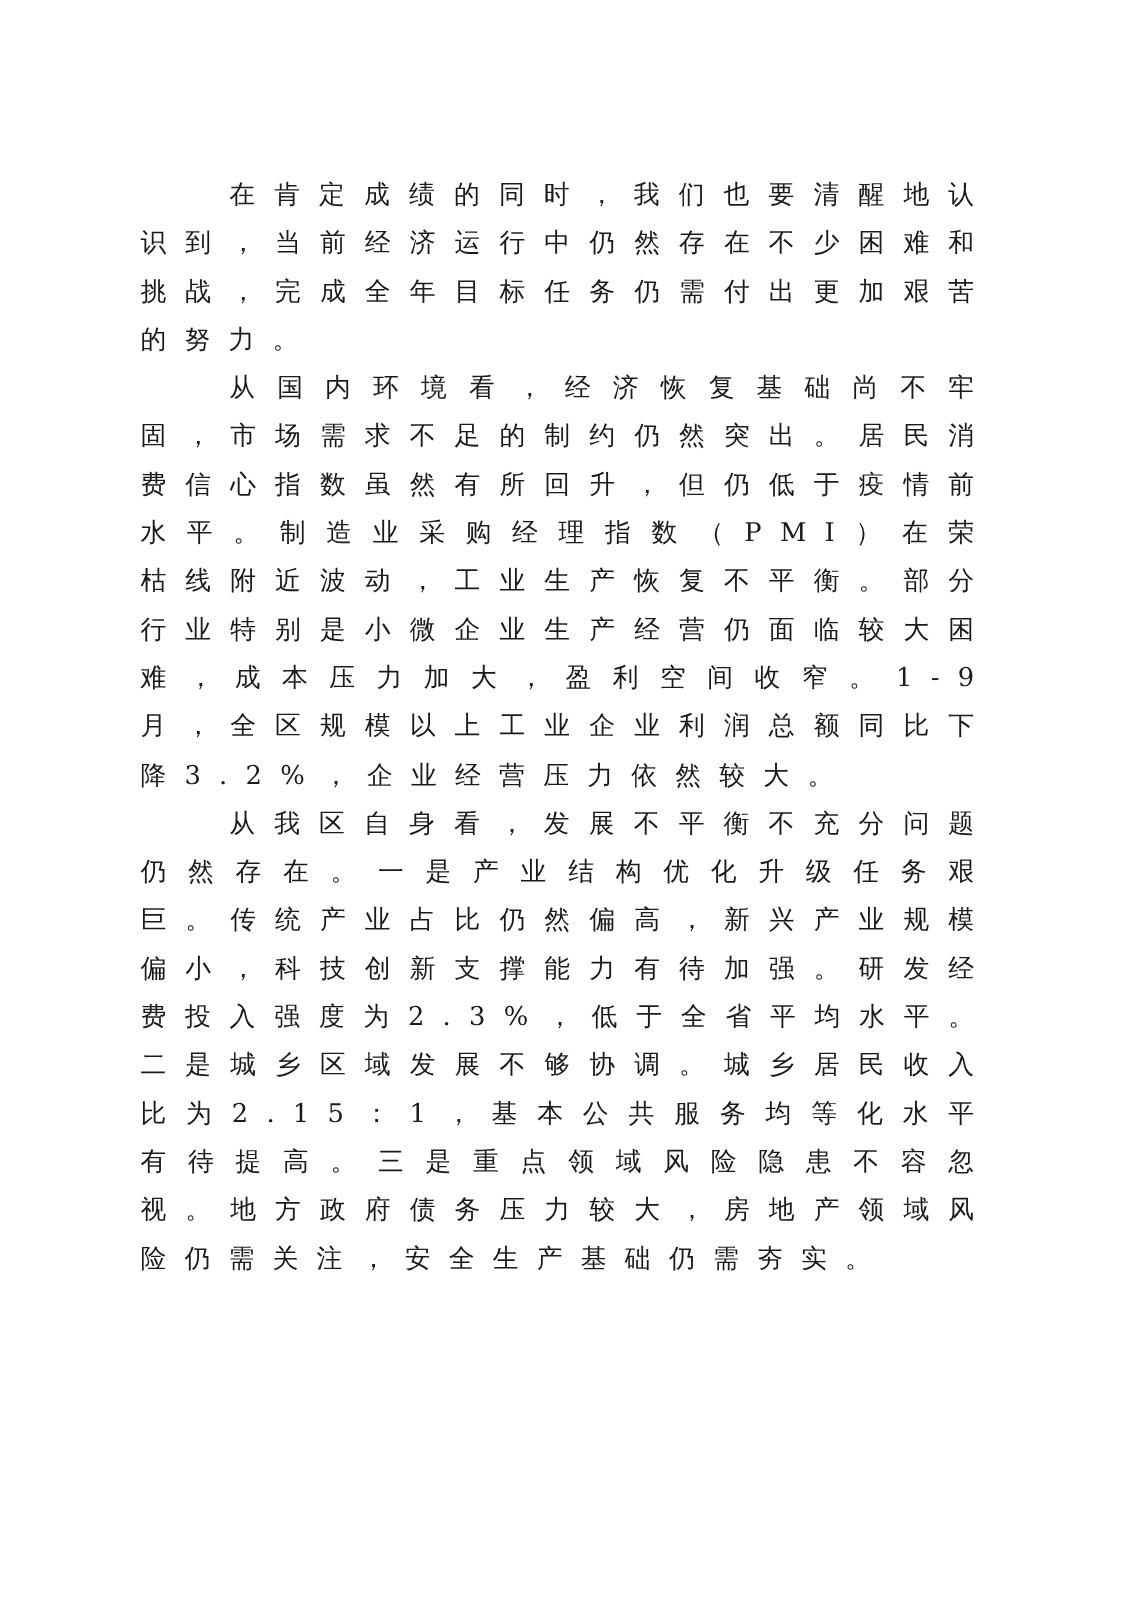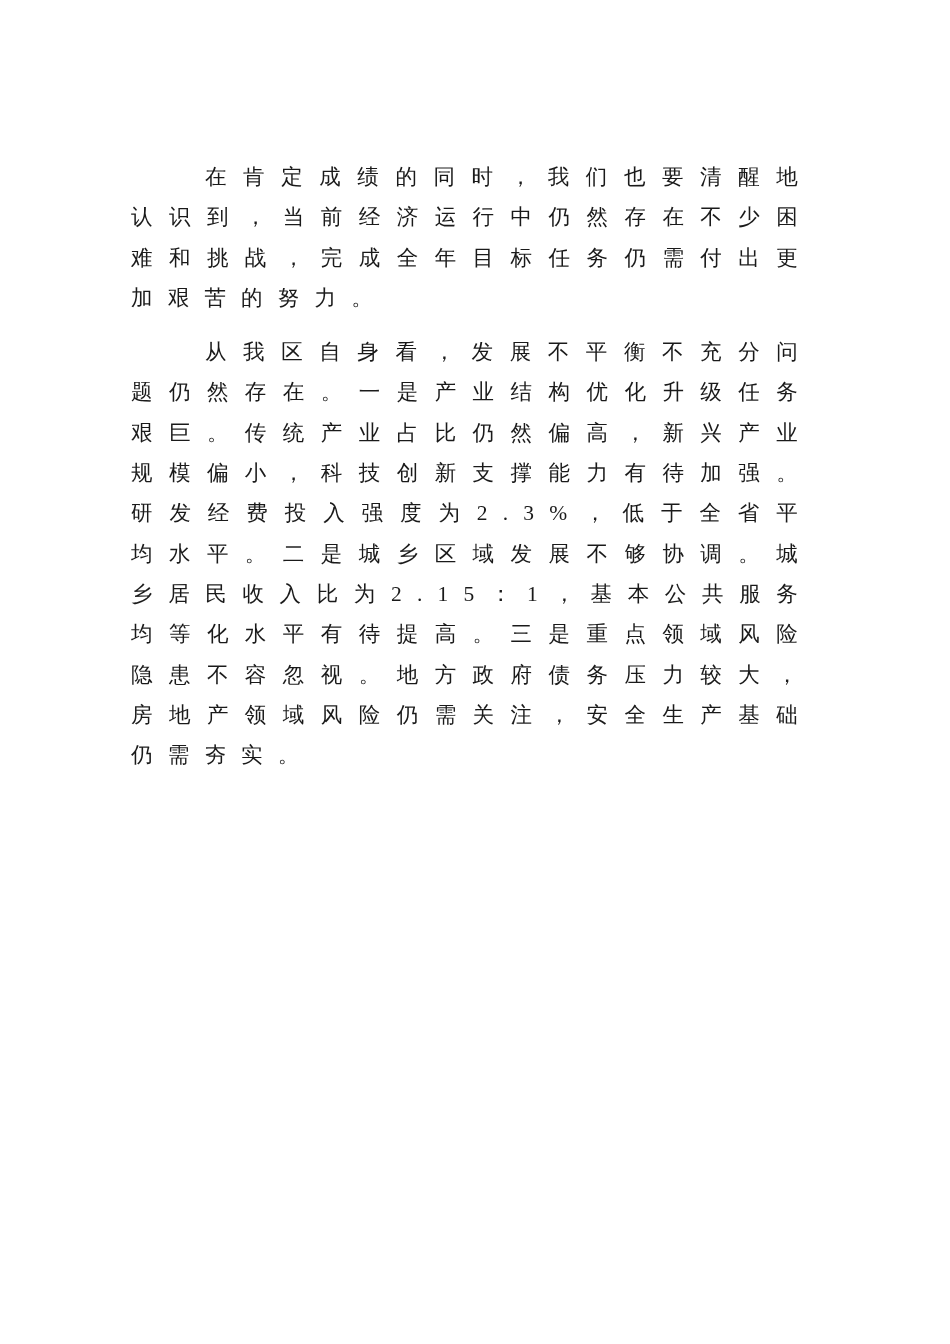--- a/index.html
+++ b/index.html
@@ -18,28 +18,28 @@
       left: 117px;
       top: 143px;
       width: 710px;
       color: #1a1a1a;
       font-family: "DejaVu Serif", "Liberation Serif", serif;
       font-size: 21.5px;
       line-height: 40.3px;
       letter-spacing: 15.2px;
     }
     .para {
-      margin: 14px;
+      margin: 0;
       padding: 0;
       text-indent: 74px;
       text-align: justify;
       text-align-last: left;
       word-break: break-all;
-      font-family: Liberation Serif, serif;
     }
   </style>
 </head>
 <body>
 
 <div class="page">
   <p class="para">在肯定成绩的同时，我们也要清醒地认识到，当前经济运行中仍然存在不少困难和挑战，完成全年目标任务仍需付出更加艰苦的努力。</p>
+  <p class="para">从国内环境看，经济恢复基础尚不牢固，市场需求不足的制约仍然突出。居民消费信心指数虽然有所回升，但仍低于疫情前水平。制造业采购经理指数（PMI）在荣枯线附近波动，工业生产恢复不平衡。部分行业特别是小微企业生产经营仍面临较大困难，成本压力加大，盈利空间收窄。1-9月，全区规模以上工业企业利润总额同比下降3.2%，企业经营压力依然较大。</p>
   <p class="para">从我区自身看，发展不平衡不充分问题仍然存在。一是产业结构优化升级任务艰巨。传统产业占比仍然偏高，新兴产业规模偏小，科技创新支撑能力有待加强。研发经费投入强度为2.3%，低于全省平均水平。二是城乡区域发展不够协调。城乡居民收入比为2.15：1，基本公共服务均等化水平有待提高。三是重点领域风险隐患不容忽视。地方政府债务压力较大，房地产领域风险仍需关注，安全生产基础仍需夯实。</p>
 </div>
 
 </body></html>

